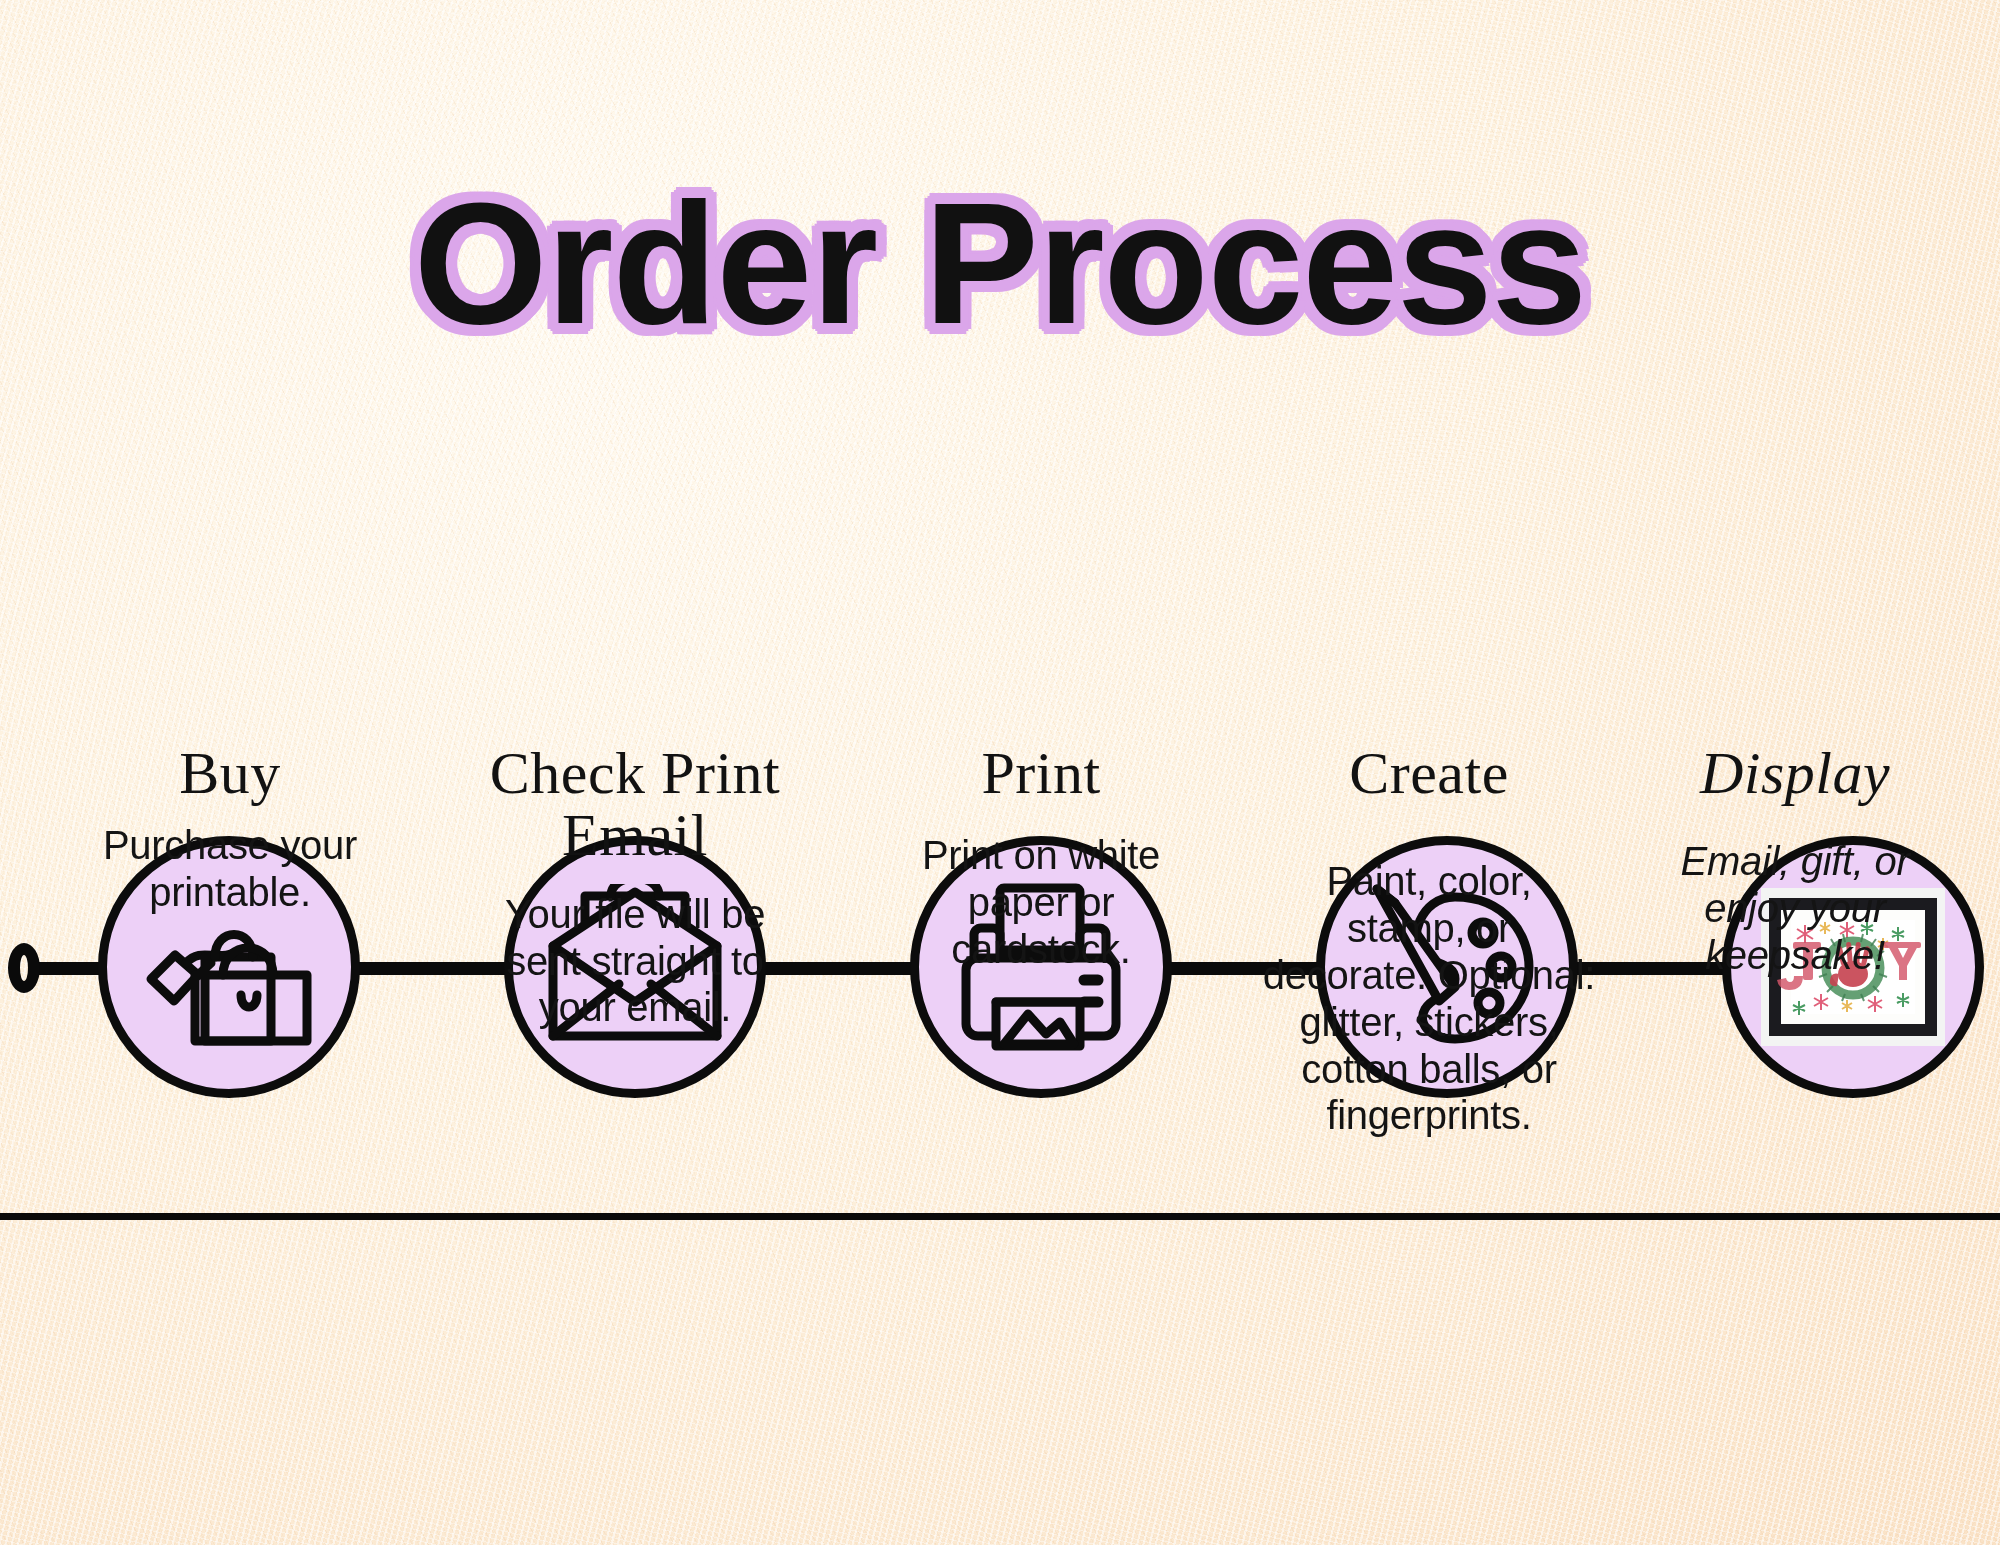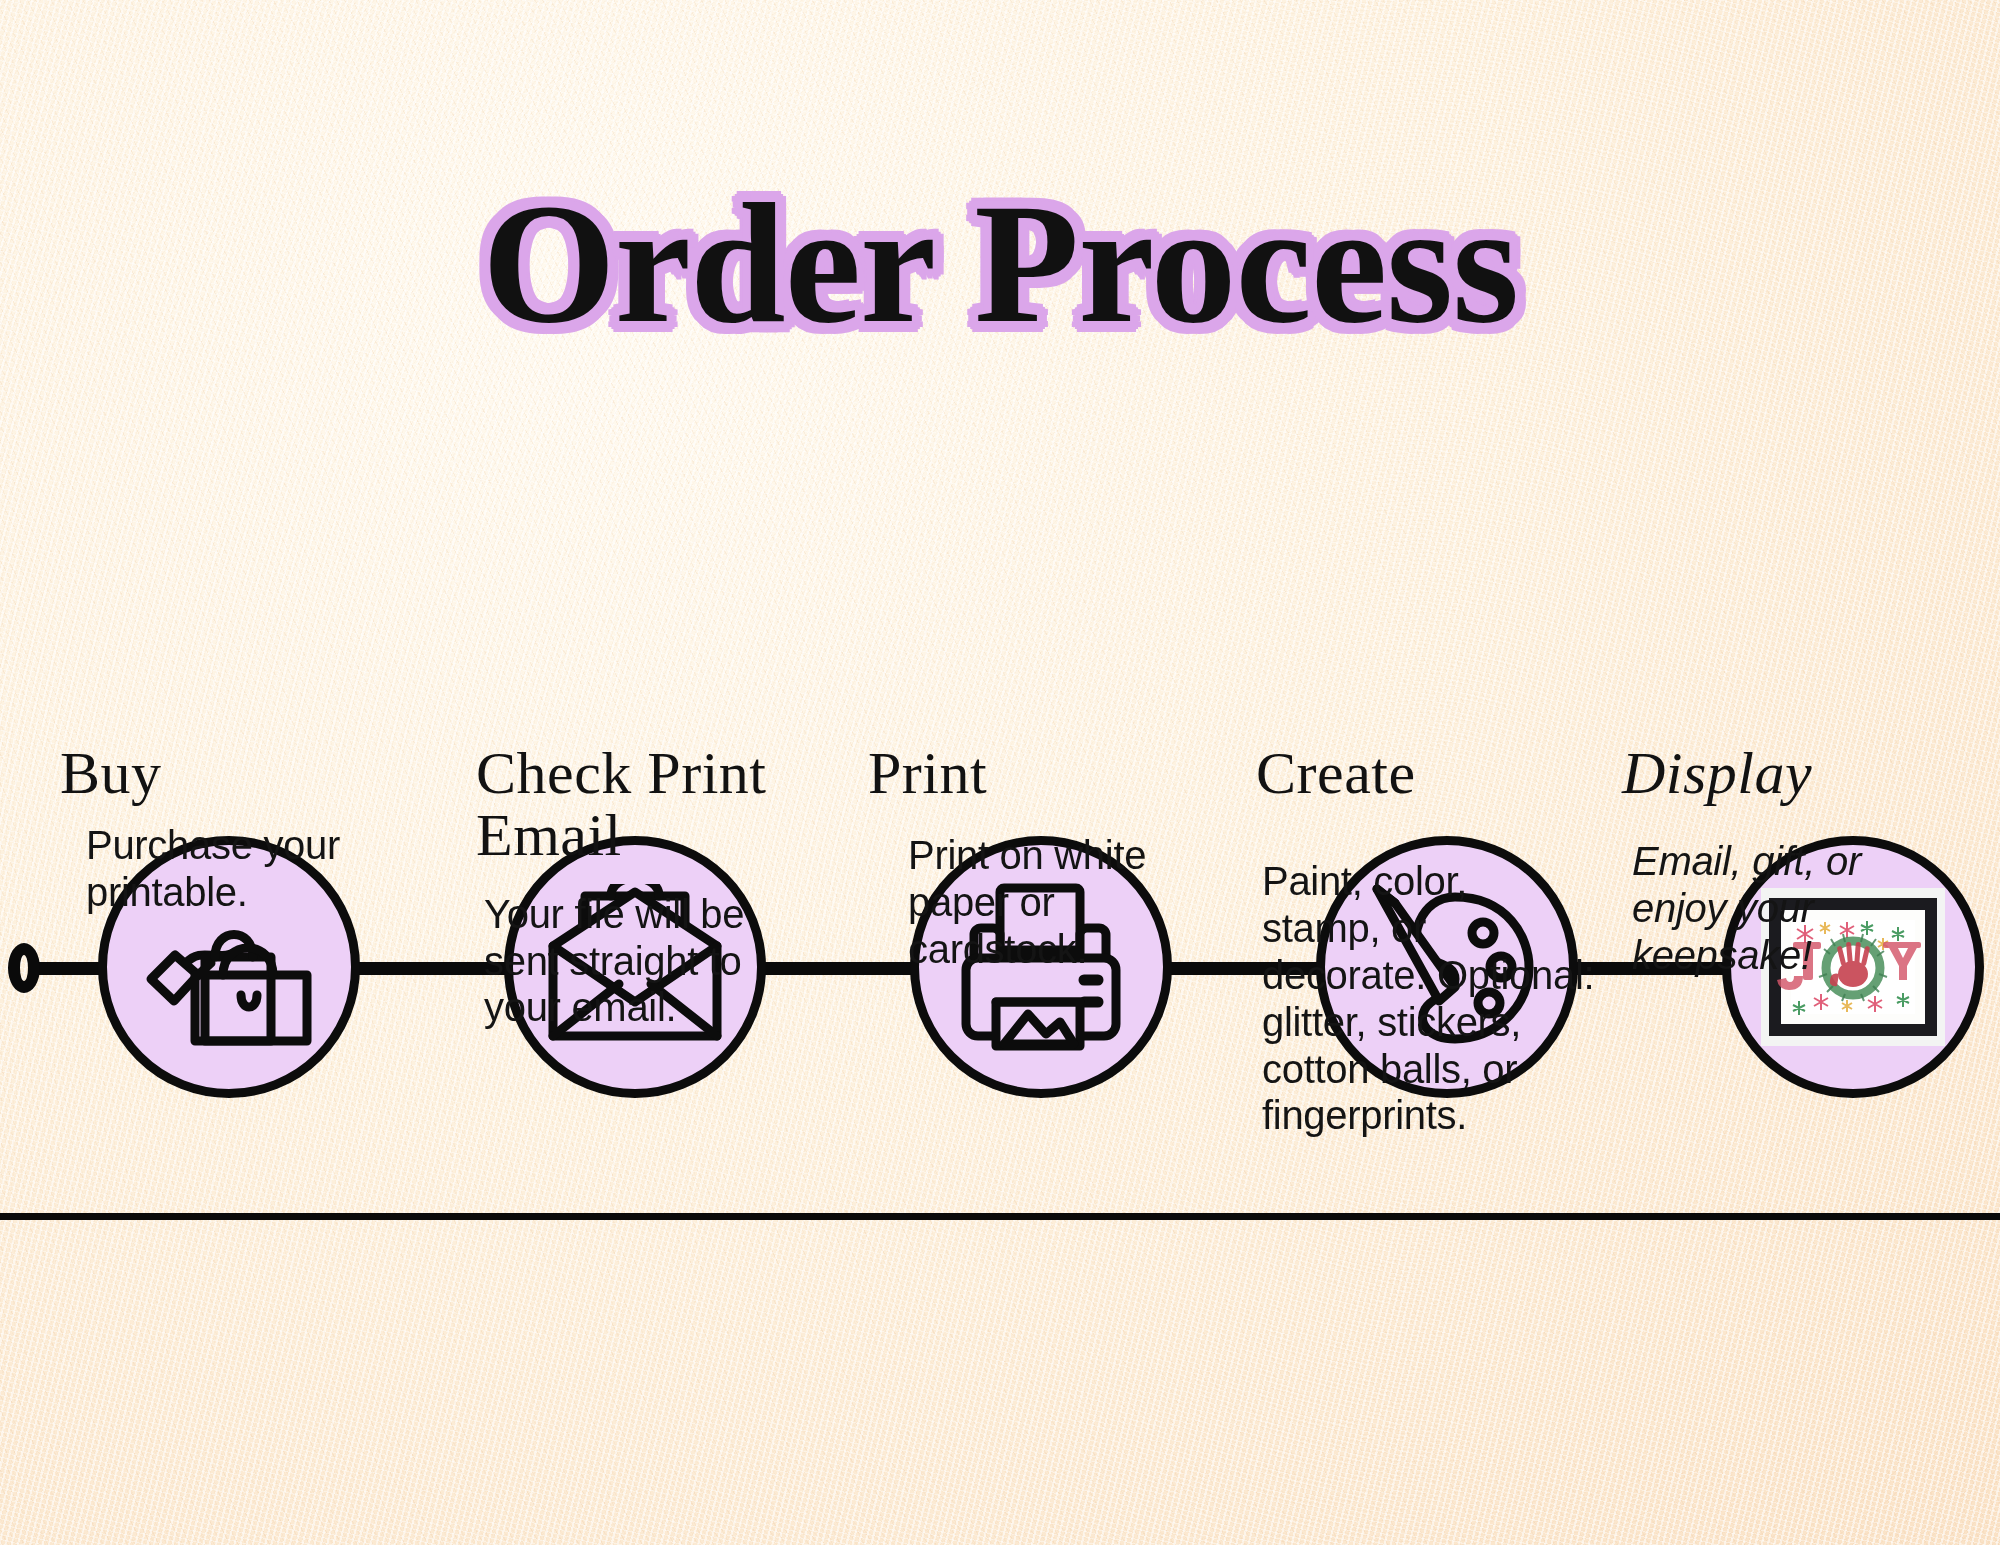--- a/index.html
+++ b/index.html
@@ -23,21 +23,21 @@
     position:absolute;inset:0;
     background-image:
       repeating-radial-gradient(circle at 13% 27%, rgba(255,255,255,.5) 0 1px, rgba(0,0,0,0) 1px 3px),
       repeating-radial-gradient(circle at 71% 63%, rgba(226,192,150,.18) 0 1px, rgba(0,0,0,0) 1px 4px);
     mix-blend-mode:multiply;opacity:.45;
   }
 
   
   #title{
     position:absolute;left:0;top:62px;width:2000px;text-align:center;
-    font-family:Liberation Serif, serif;
+    font-family:Liberation Sans, sans-serif;
     font-weight:700;font-size:172px;line-height:1;letter-spacing:-1px;
     color:#111;
     text-shadow:
       8px 8px 0 #dba6ea, -8px 8px 0 #dba6ea, 8px -8px 0 #dba6ea, -8px -8px 0 #dba6ea,
       0 10px 0 #dba6ea, 0 -10px 0 #dba6ea, 10px 0 0 #dba6ea, -10px 0 0 #dba6ea,
       6px 11px 0 #dba6ea, -6px 11px 0 #dba6ea, 11px 6px 0 #dba6ea, -11px 6px 0 #dba6ea,
       6px -11px 0 #dba6ea, -6px -11px 0 #dba6ea, 11px -6px 0 #dba6ea, -11px -6px 0 #dba6ea;
     white-space:nowrap;
   }
 
@@ -57,21 +57,21 @@
 
   .node{
     position:absolute;top:424px;width:262px;height:262px;border-radius:50%;
     background:#edd0f7;border:9px solid #0c0c0c;box-sizing:border-box;
     display:flex;align-items:center;justify-content:center;
   }
   .node svg{display:block;}
 
   
   #columns{position:absolute;left:0;top:742px;width:2000px;height:450px;}
-  .col{position:absolute;top:0;}
+  .col{position:absolute;top:0;text-align:center;}
   .col-head{
     font-family:"Liberation Serif","DejaVu Serif",serif;
     font-size:60px;line-height:1.04;color:#121212;font-weight:400;
     letter-spacing:.5px;
   }
   .col-body{
     font-family:"Liberation Sans",sans-serif;
     font-size:40px;line-height:1.17;color:#141414;font-weight:400;
     letter-spacing:-.3px;
   }

